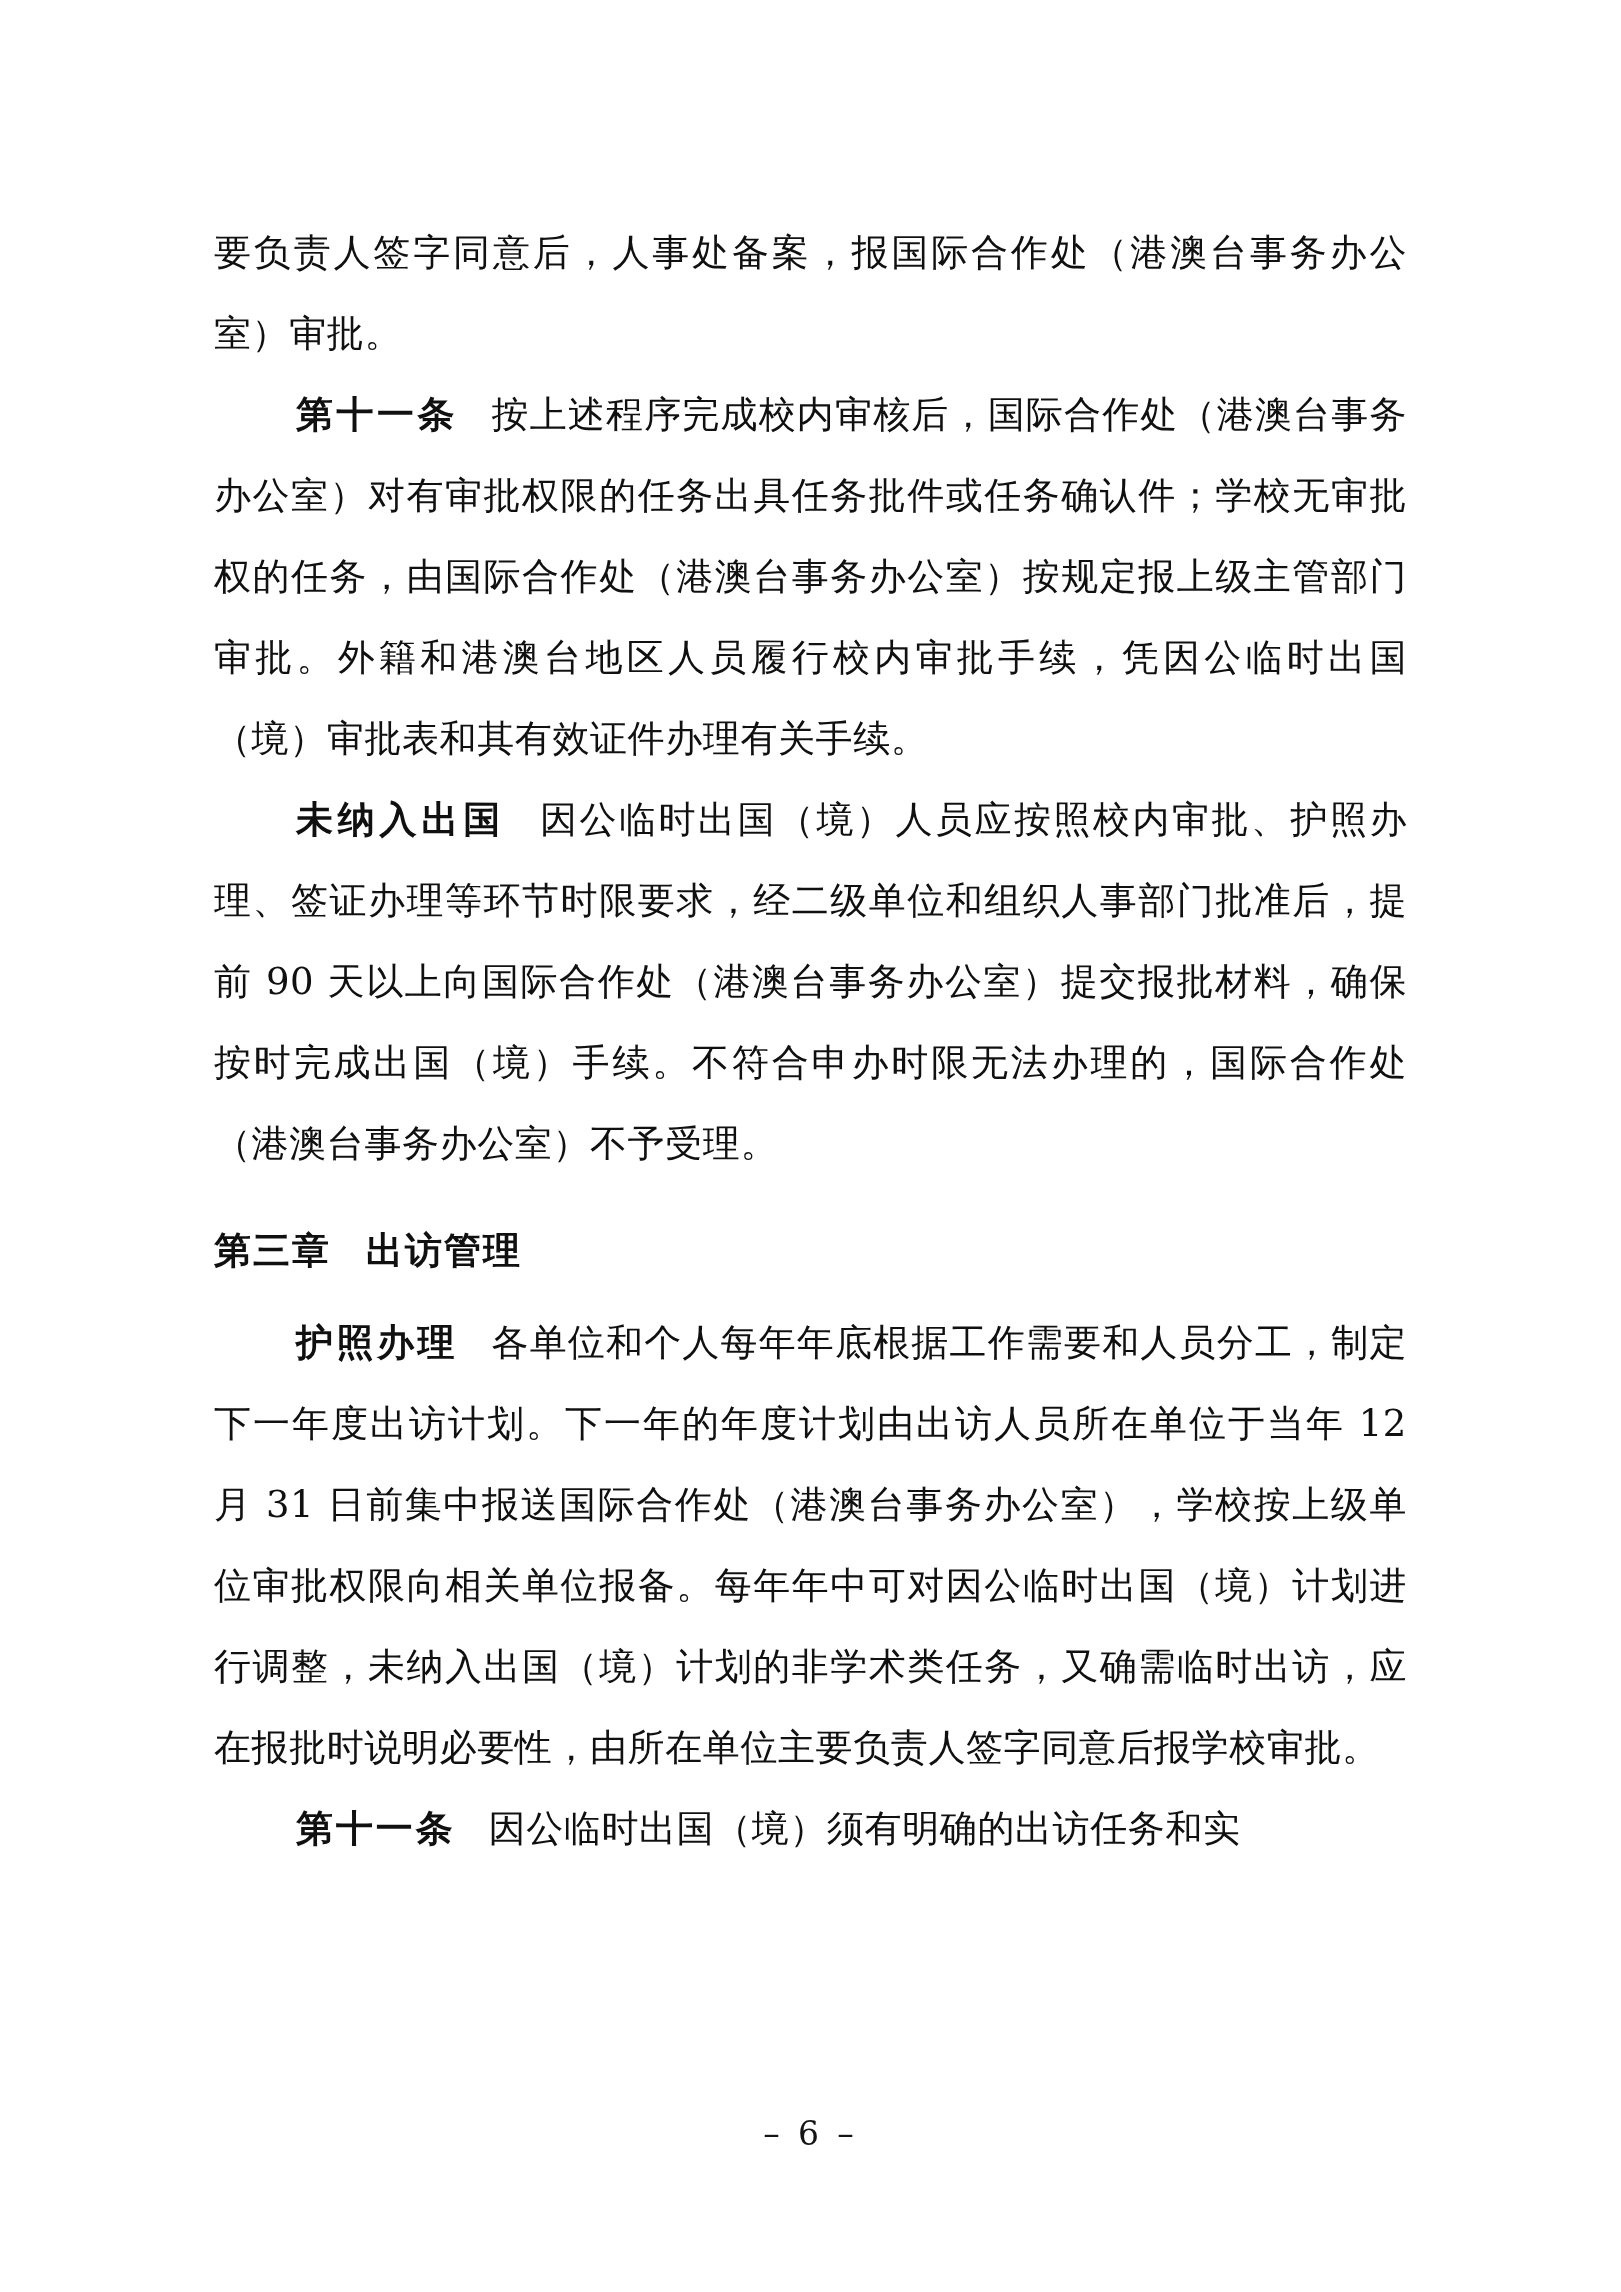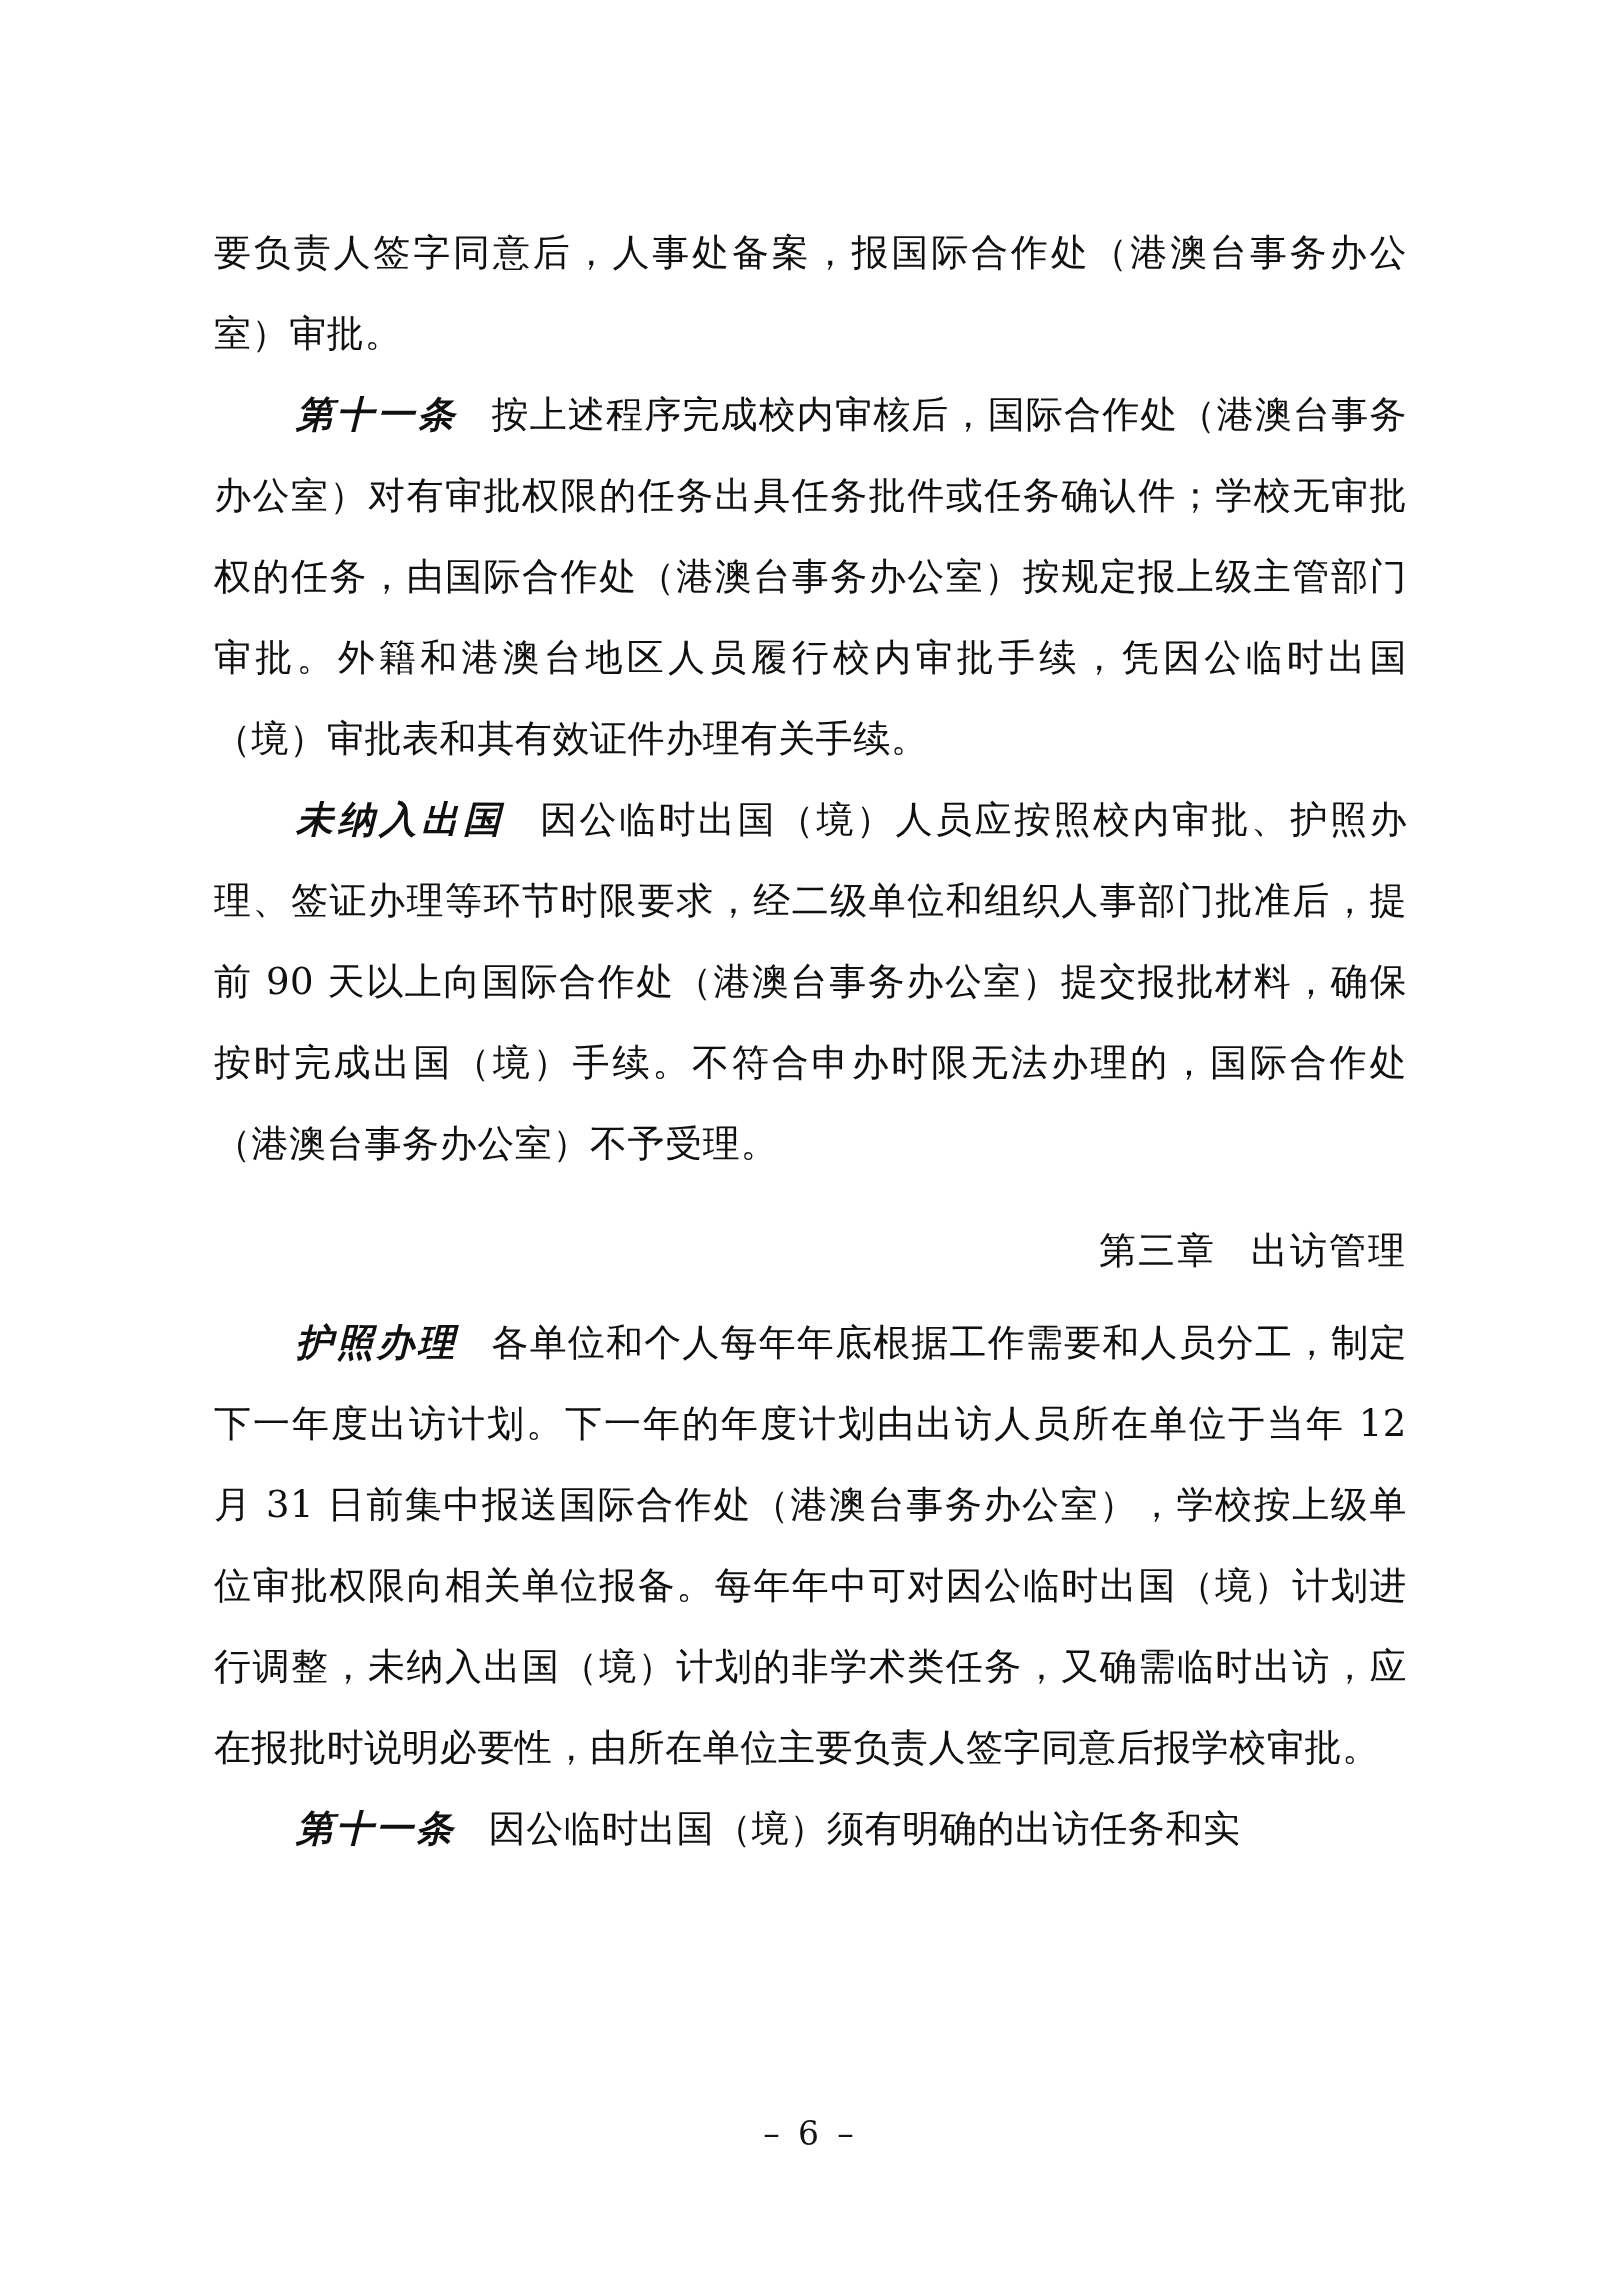--- a/index.html
+++ b/index.html
@@ -33,31 +33,30 @@
   p.para {
     margin: 0 0 0 0;
     text-indent: 0;
   }
   p.indent {
     text-indent: 82px;
   }
   .article-label {
     font-weight: 700;
     letter-spacing: 2.9px;
-    font-style: italic;
   }
   .article-gap {
     display: inline-block;
     width: 33px;
   }
   h2.chapter {
     font-size: 37px;
     line-height: 81px;
-    font-weight: 400;
-    text-align: right;
+    font-weight: 700;
+    text-align: left;
     margin: 25.5px 0 11.8px 0;
     letter-spacing: 2px;
   }
   .chapter-gap {
     display: inline-block;
     width: 35px;
   }
   .page-number {
     position: absolute;
     left: 0;

